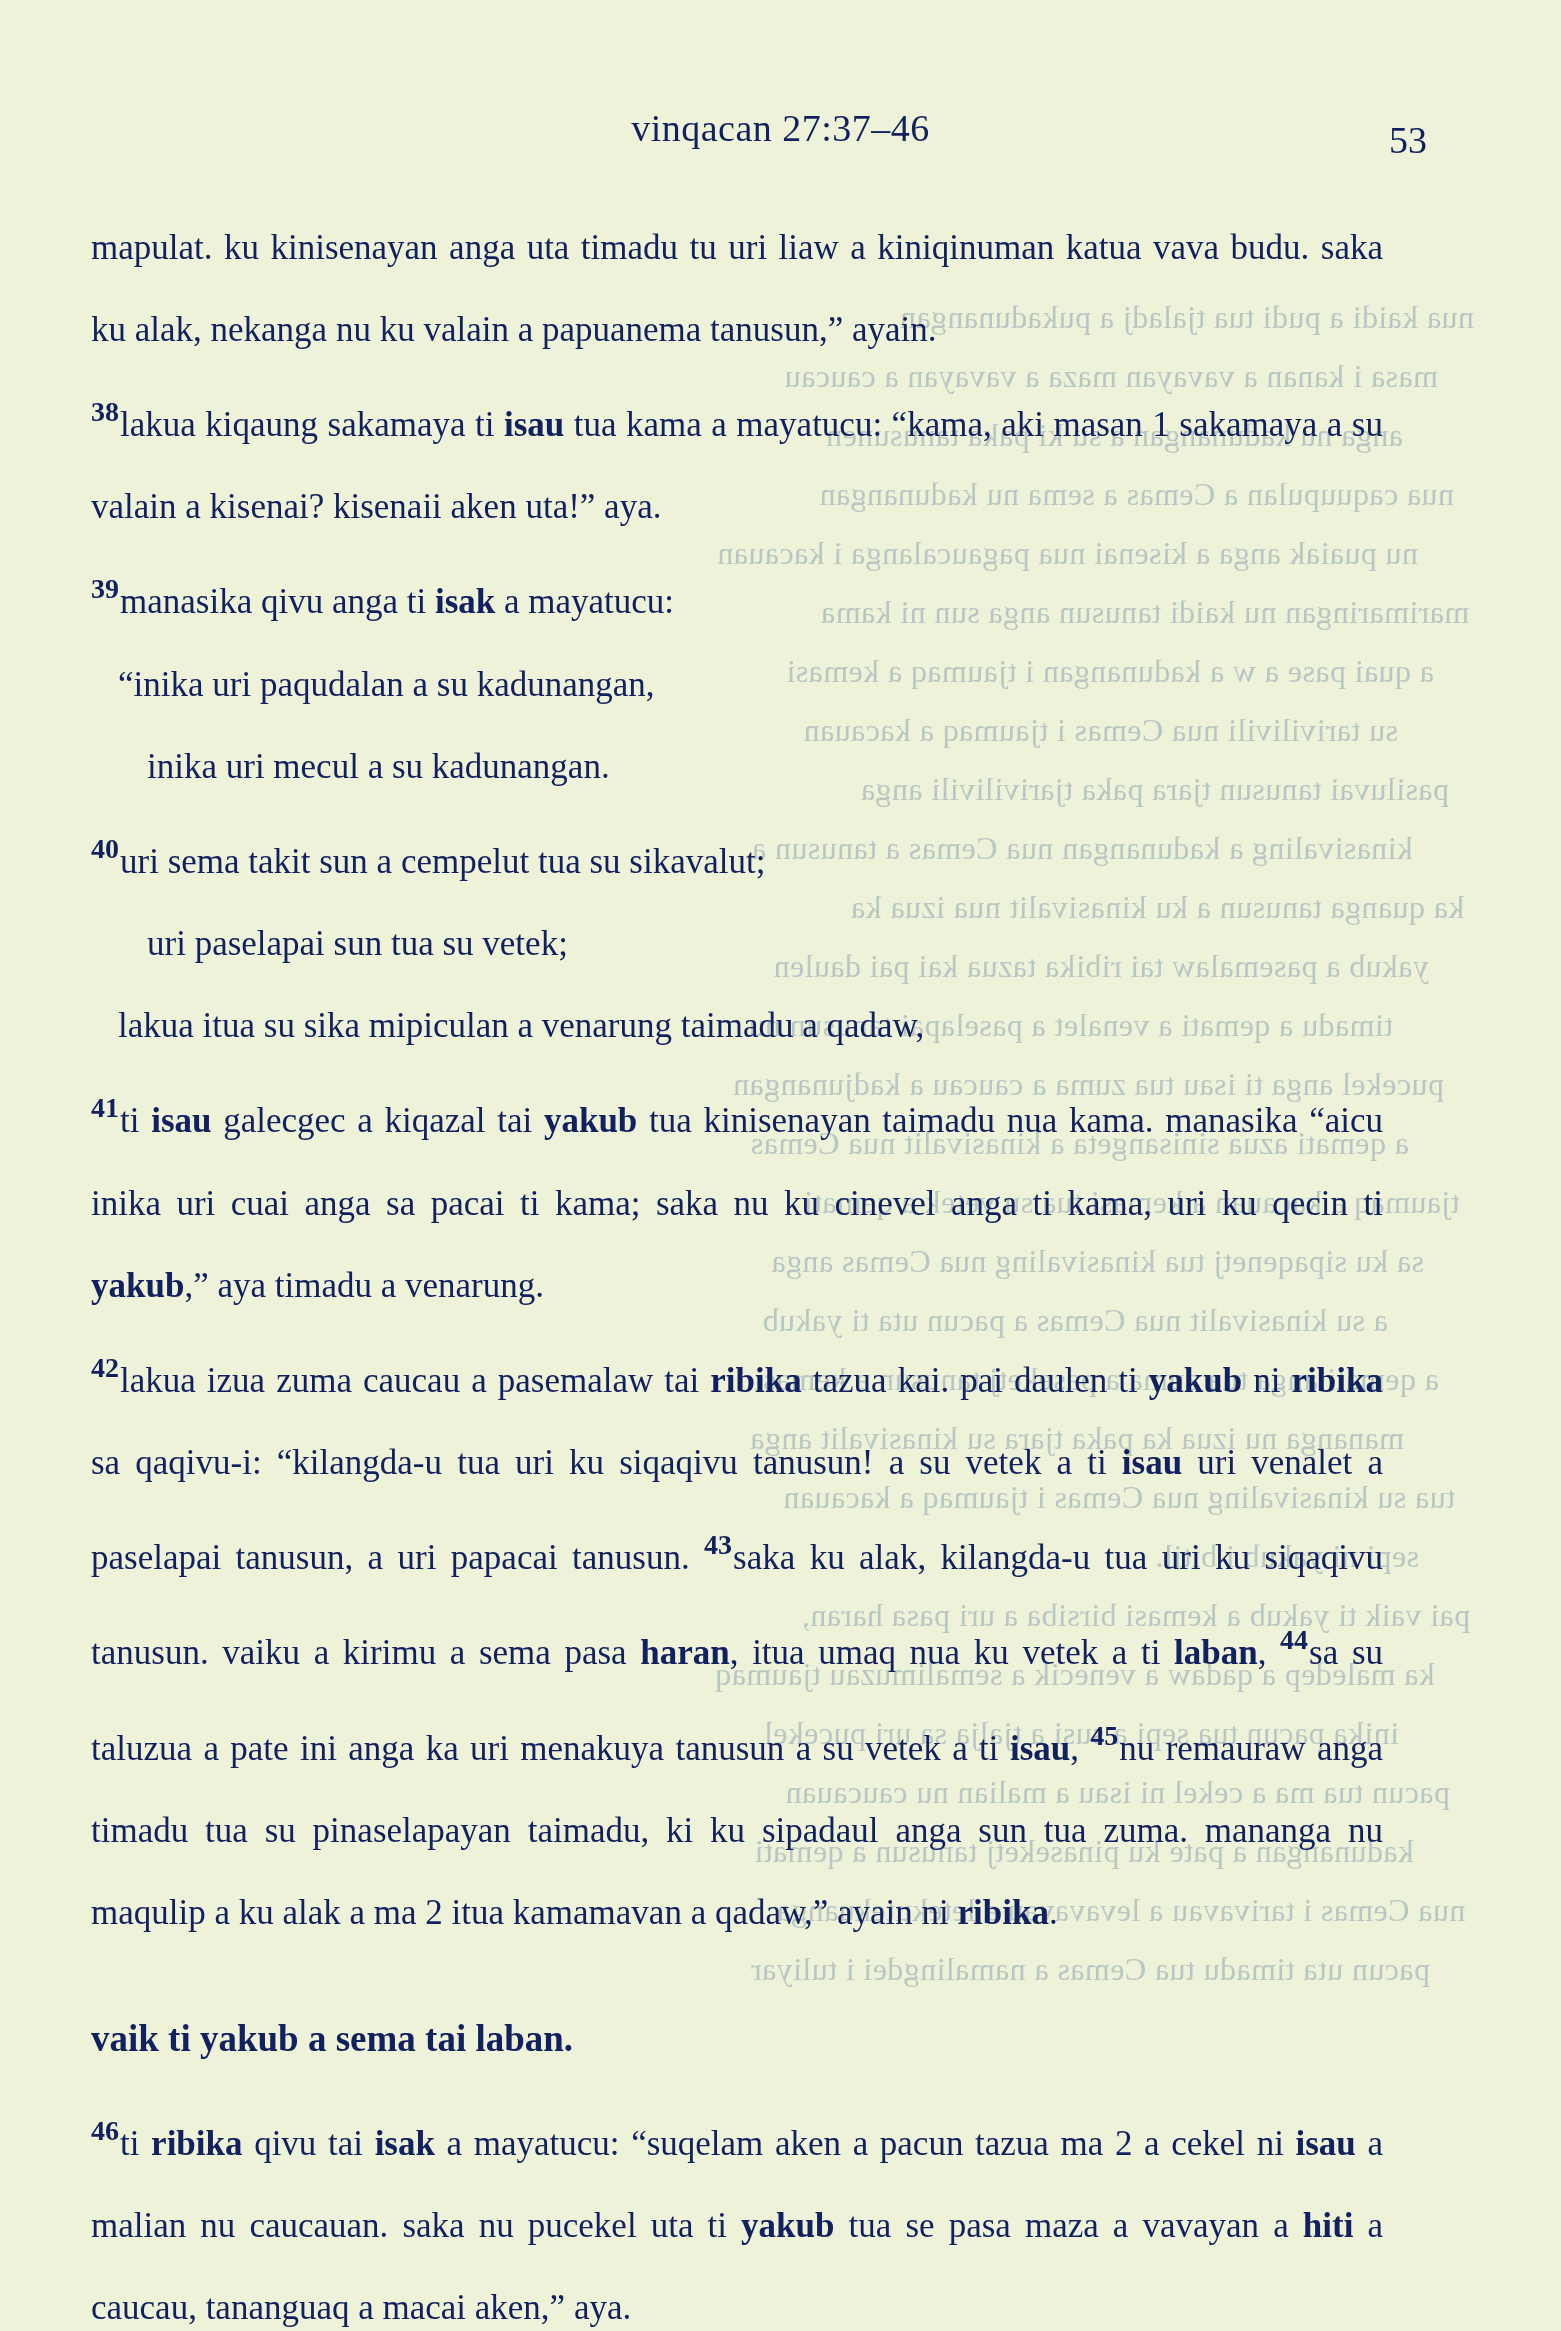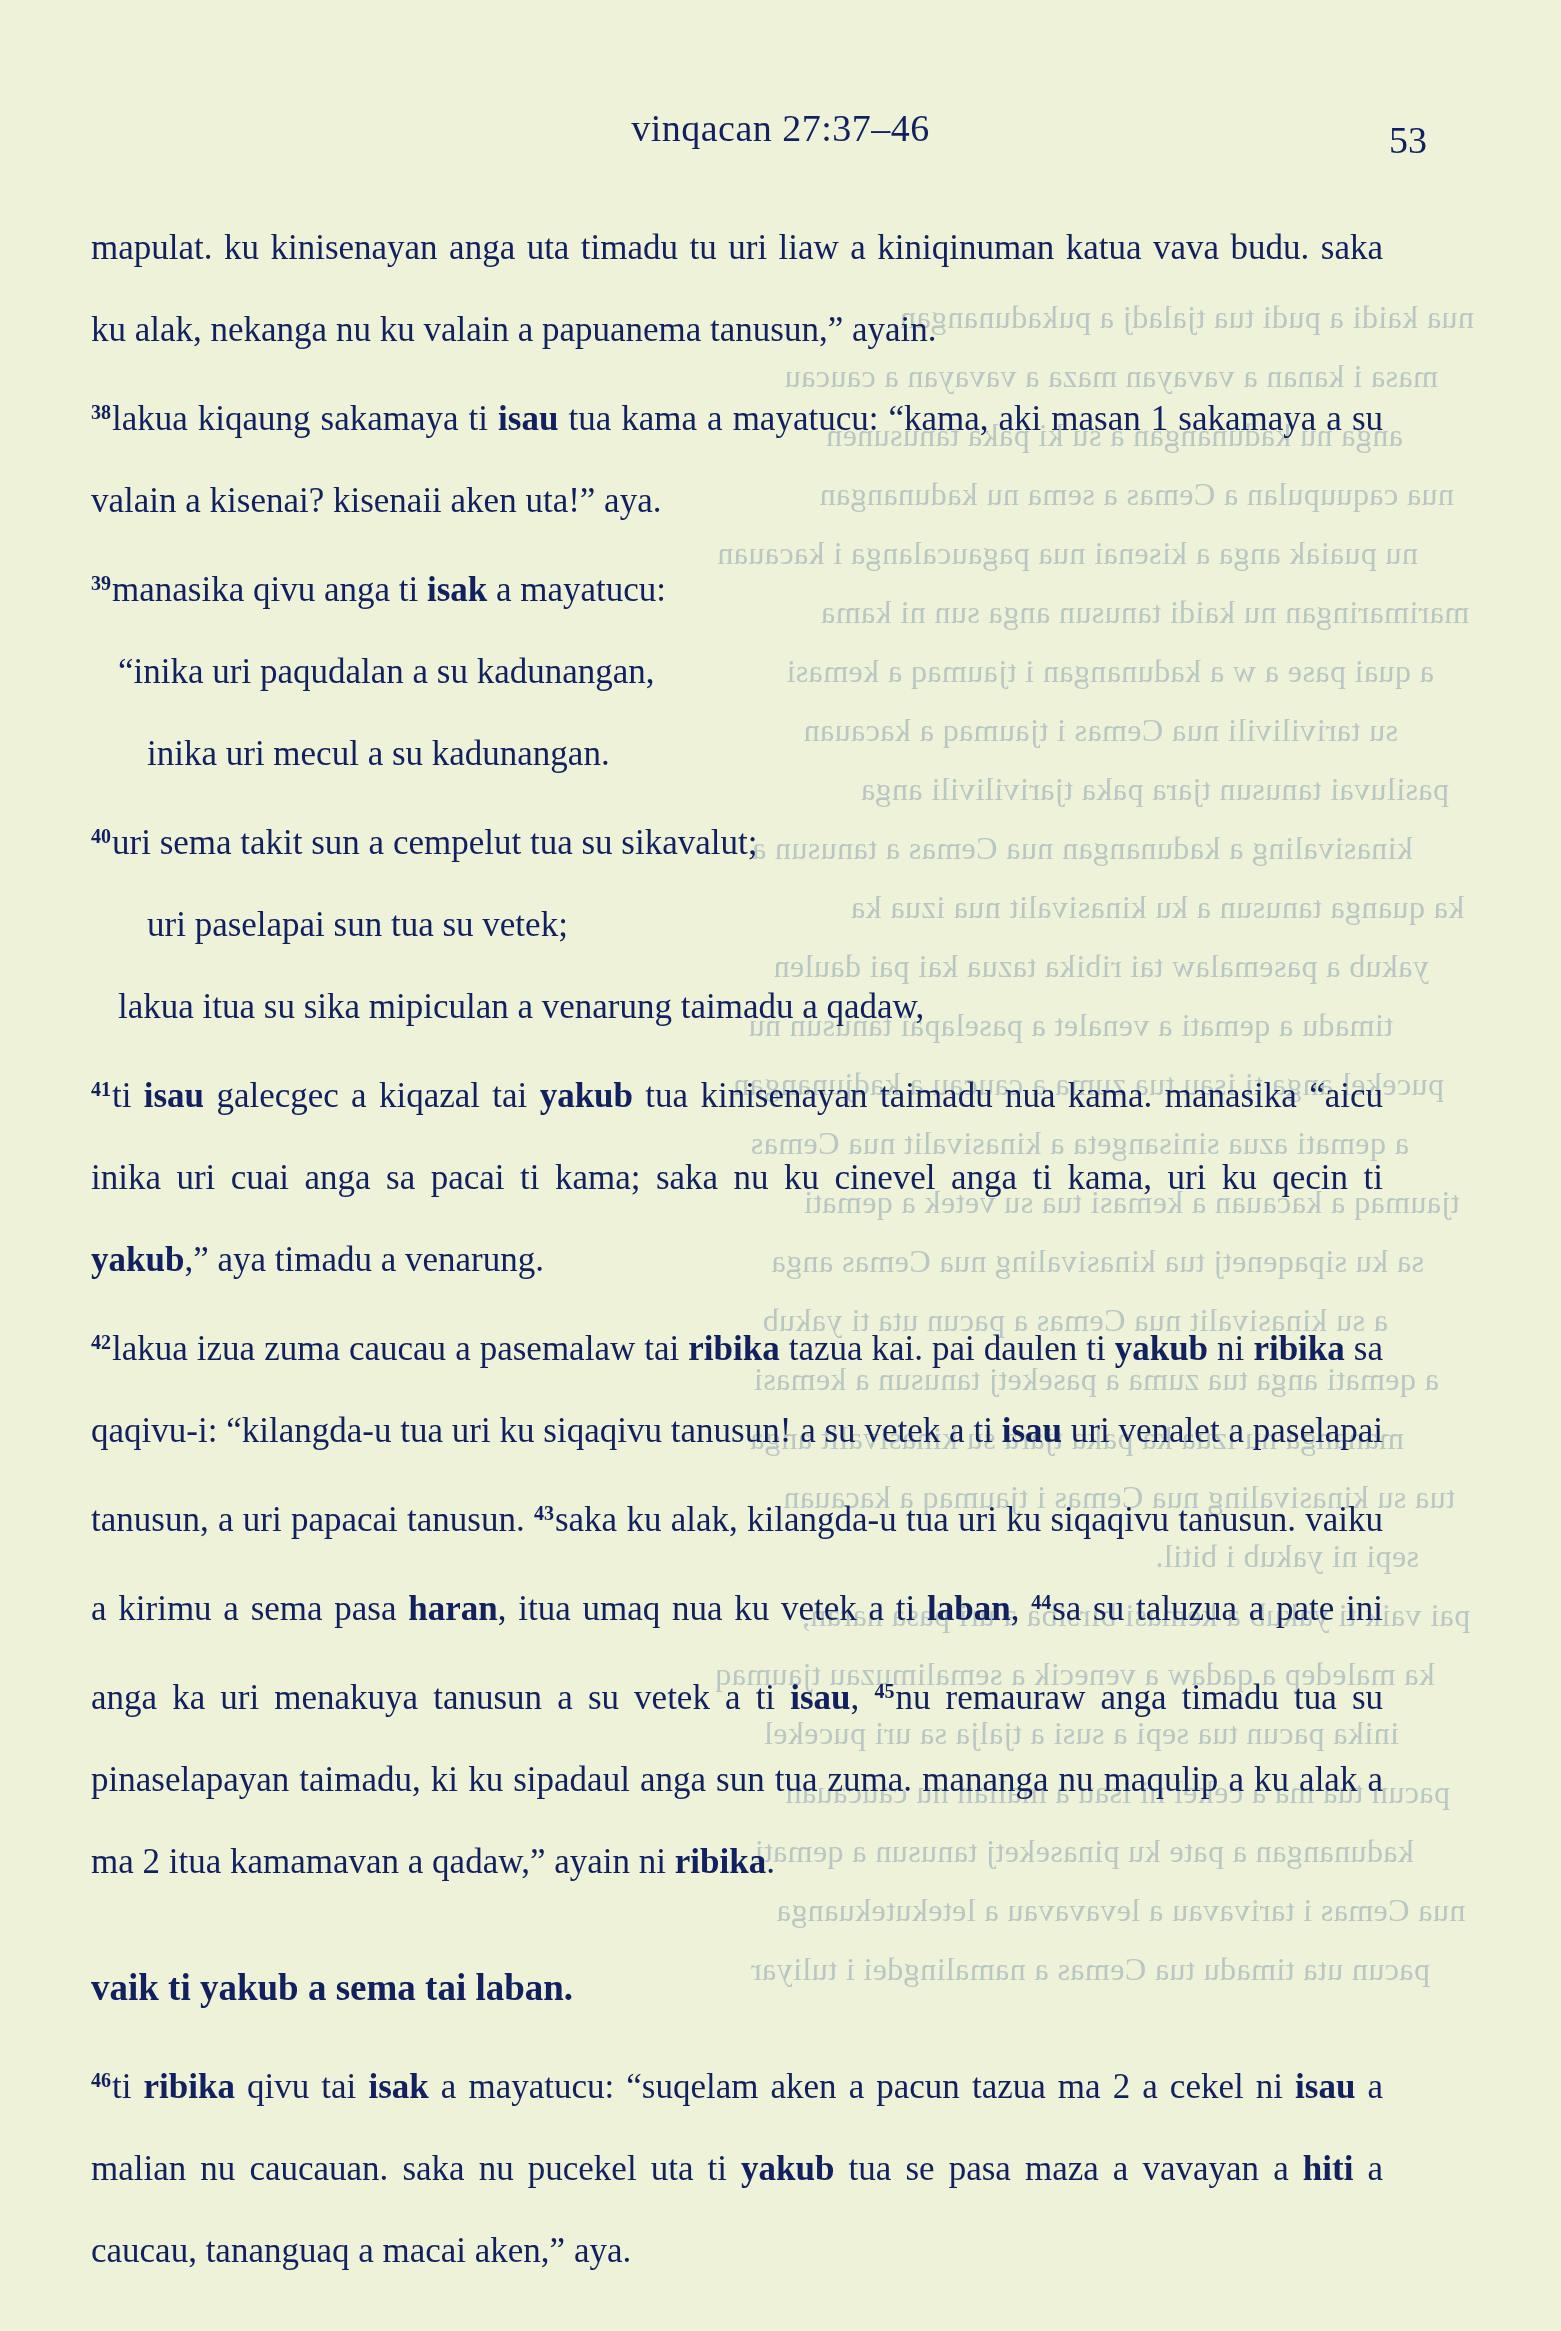--- a/index.html
+++ b/index.html
@@ -73,21 +73,21 @@
   }
   p.indent {
     margin: 0;
     padding-left: 56px;
   }
   p.indent2 {
     margin: 0;
     padding-left: 27px;
   }
   .vnum {
-    font-size: 20px;
+    font-size: 28px;
     vertical-align: 0.55em;
     font-weight: bold;
     letter-spacing: 0;
     margin-right: 1px;
   }
   b, strong { font-weight: bold; }
 
   .section-head {
     margin: 44px 0 9.6px 0;
     text-align: left;

